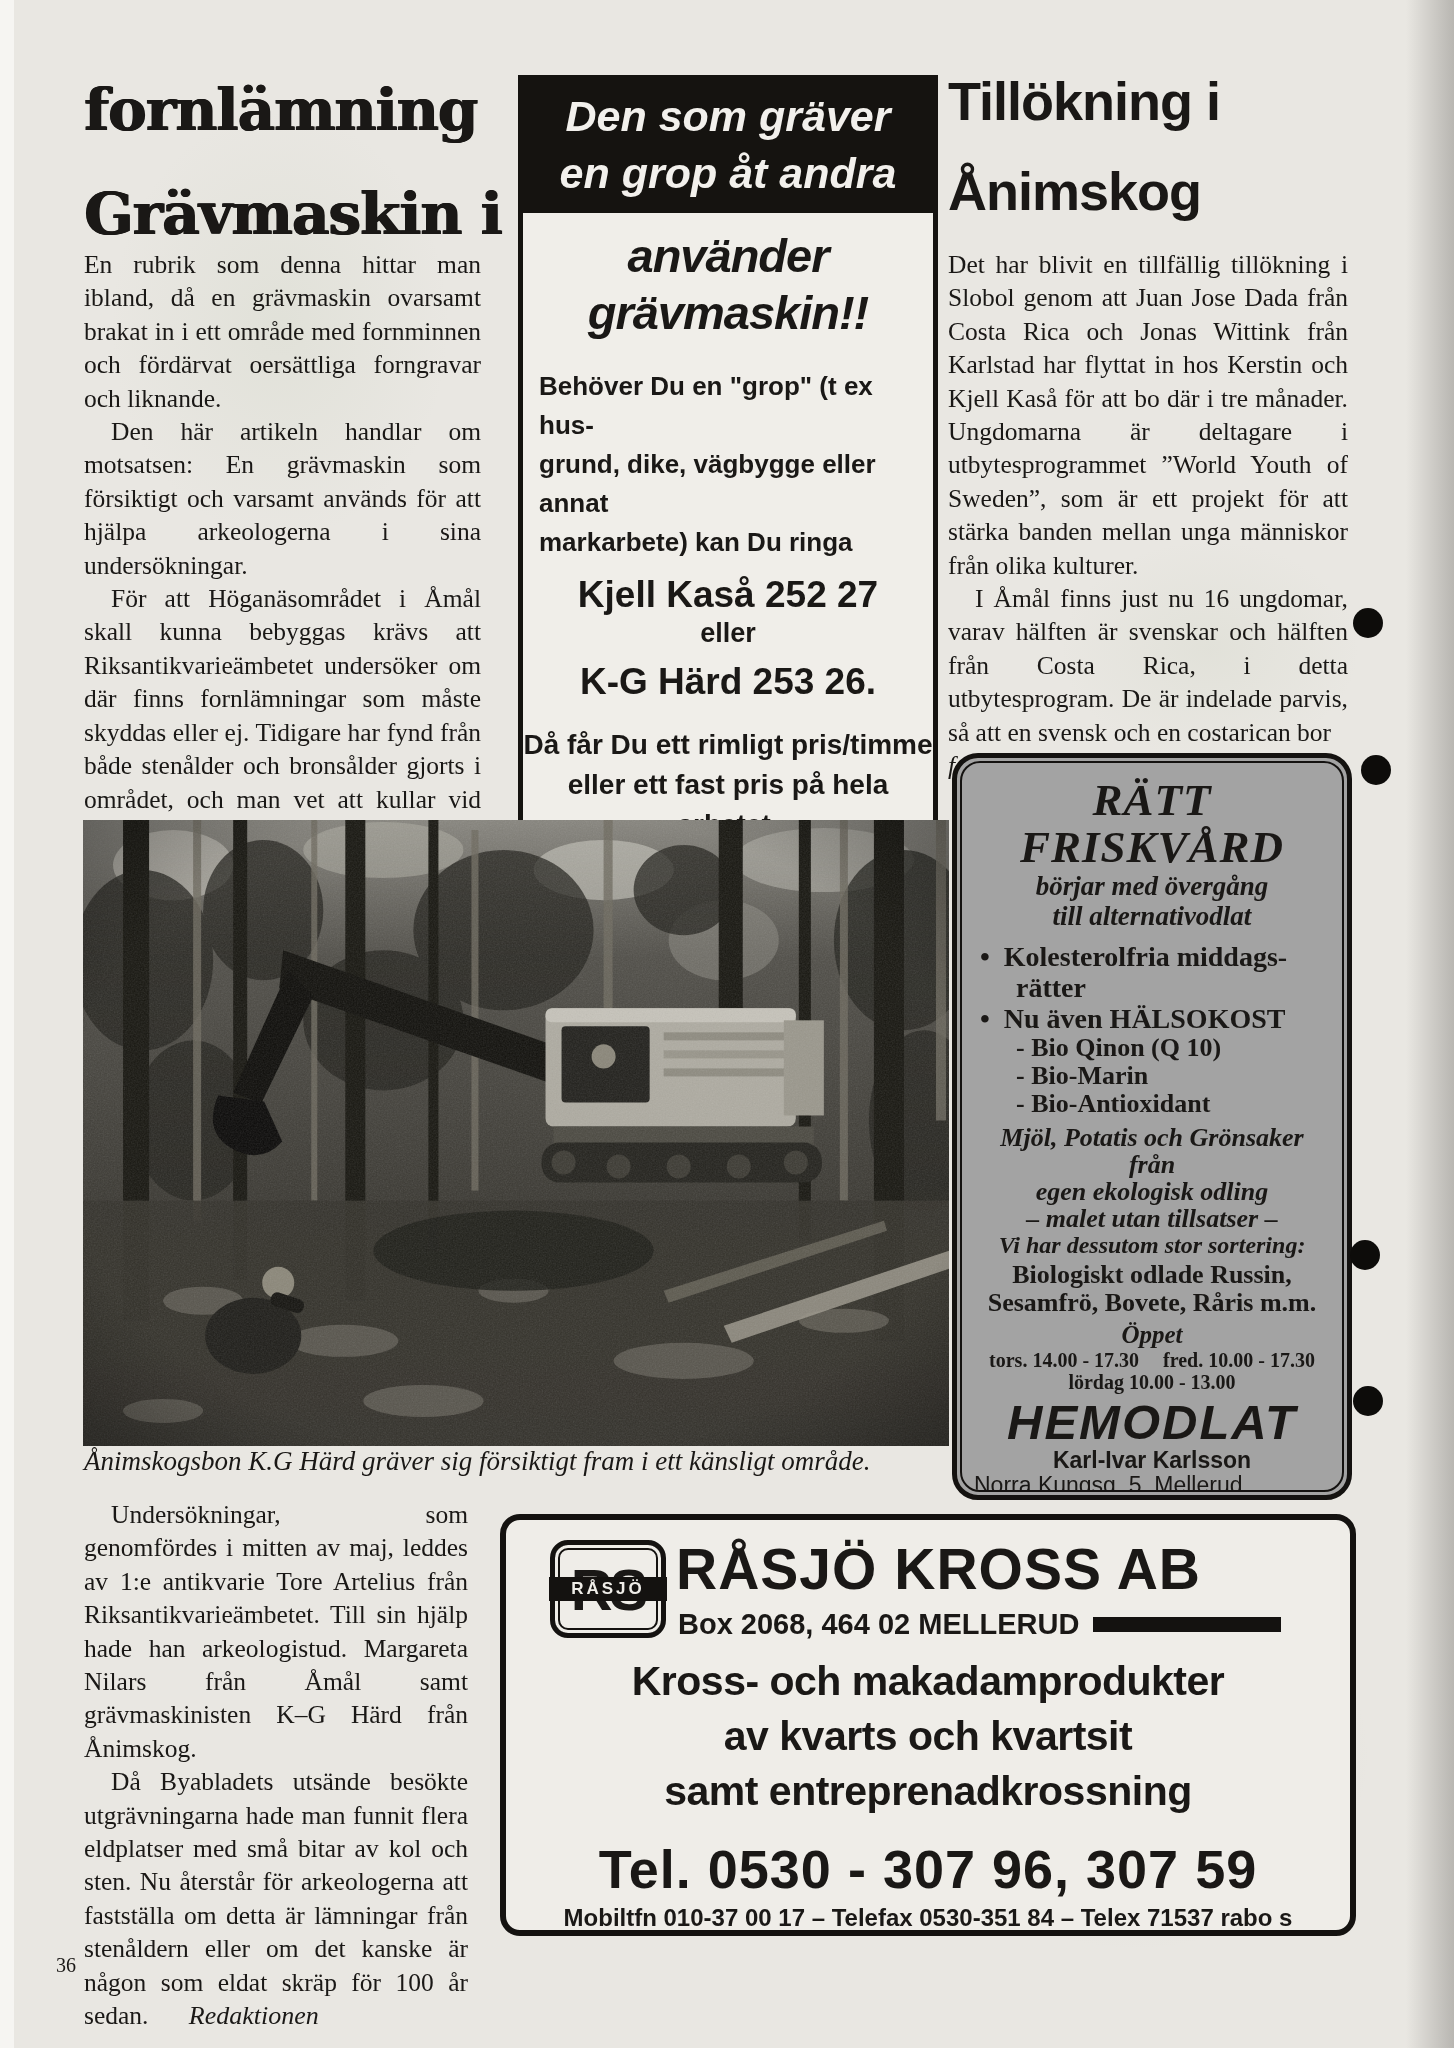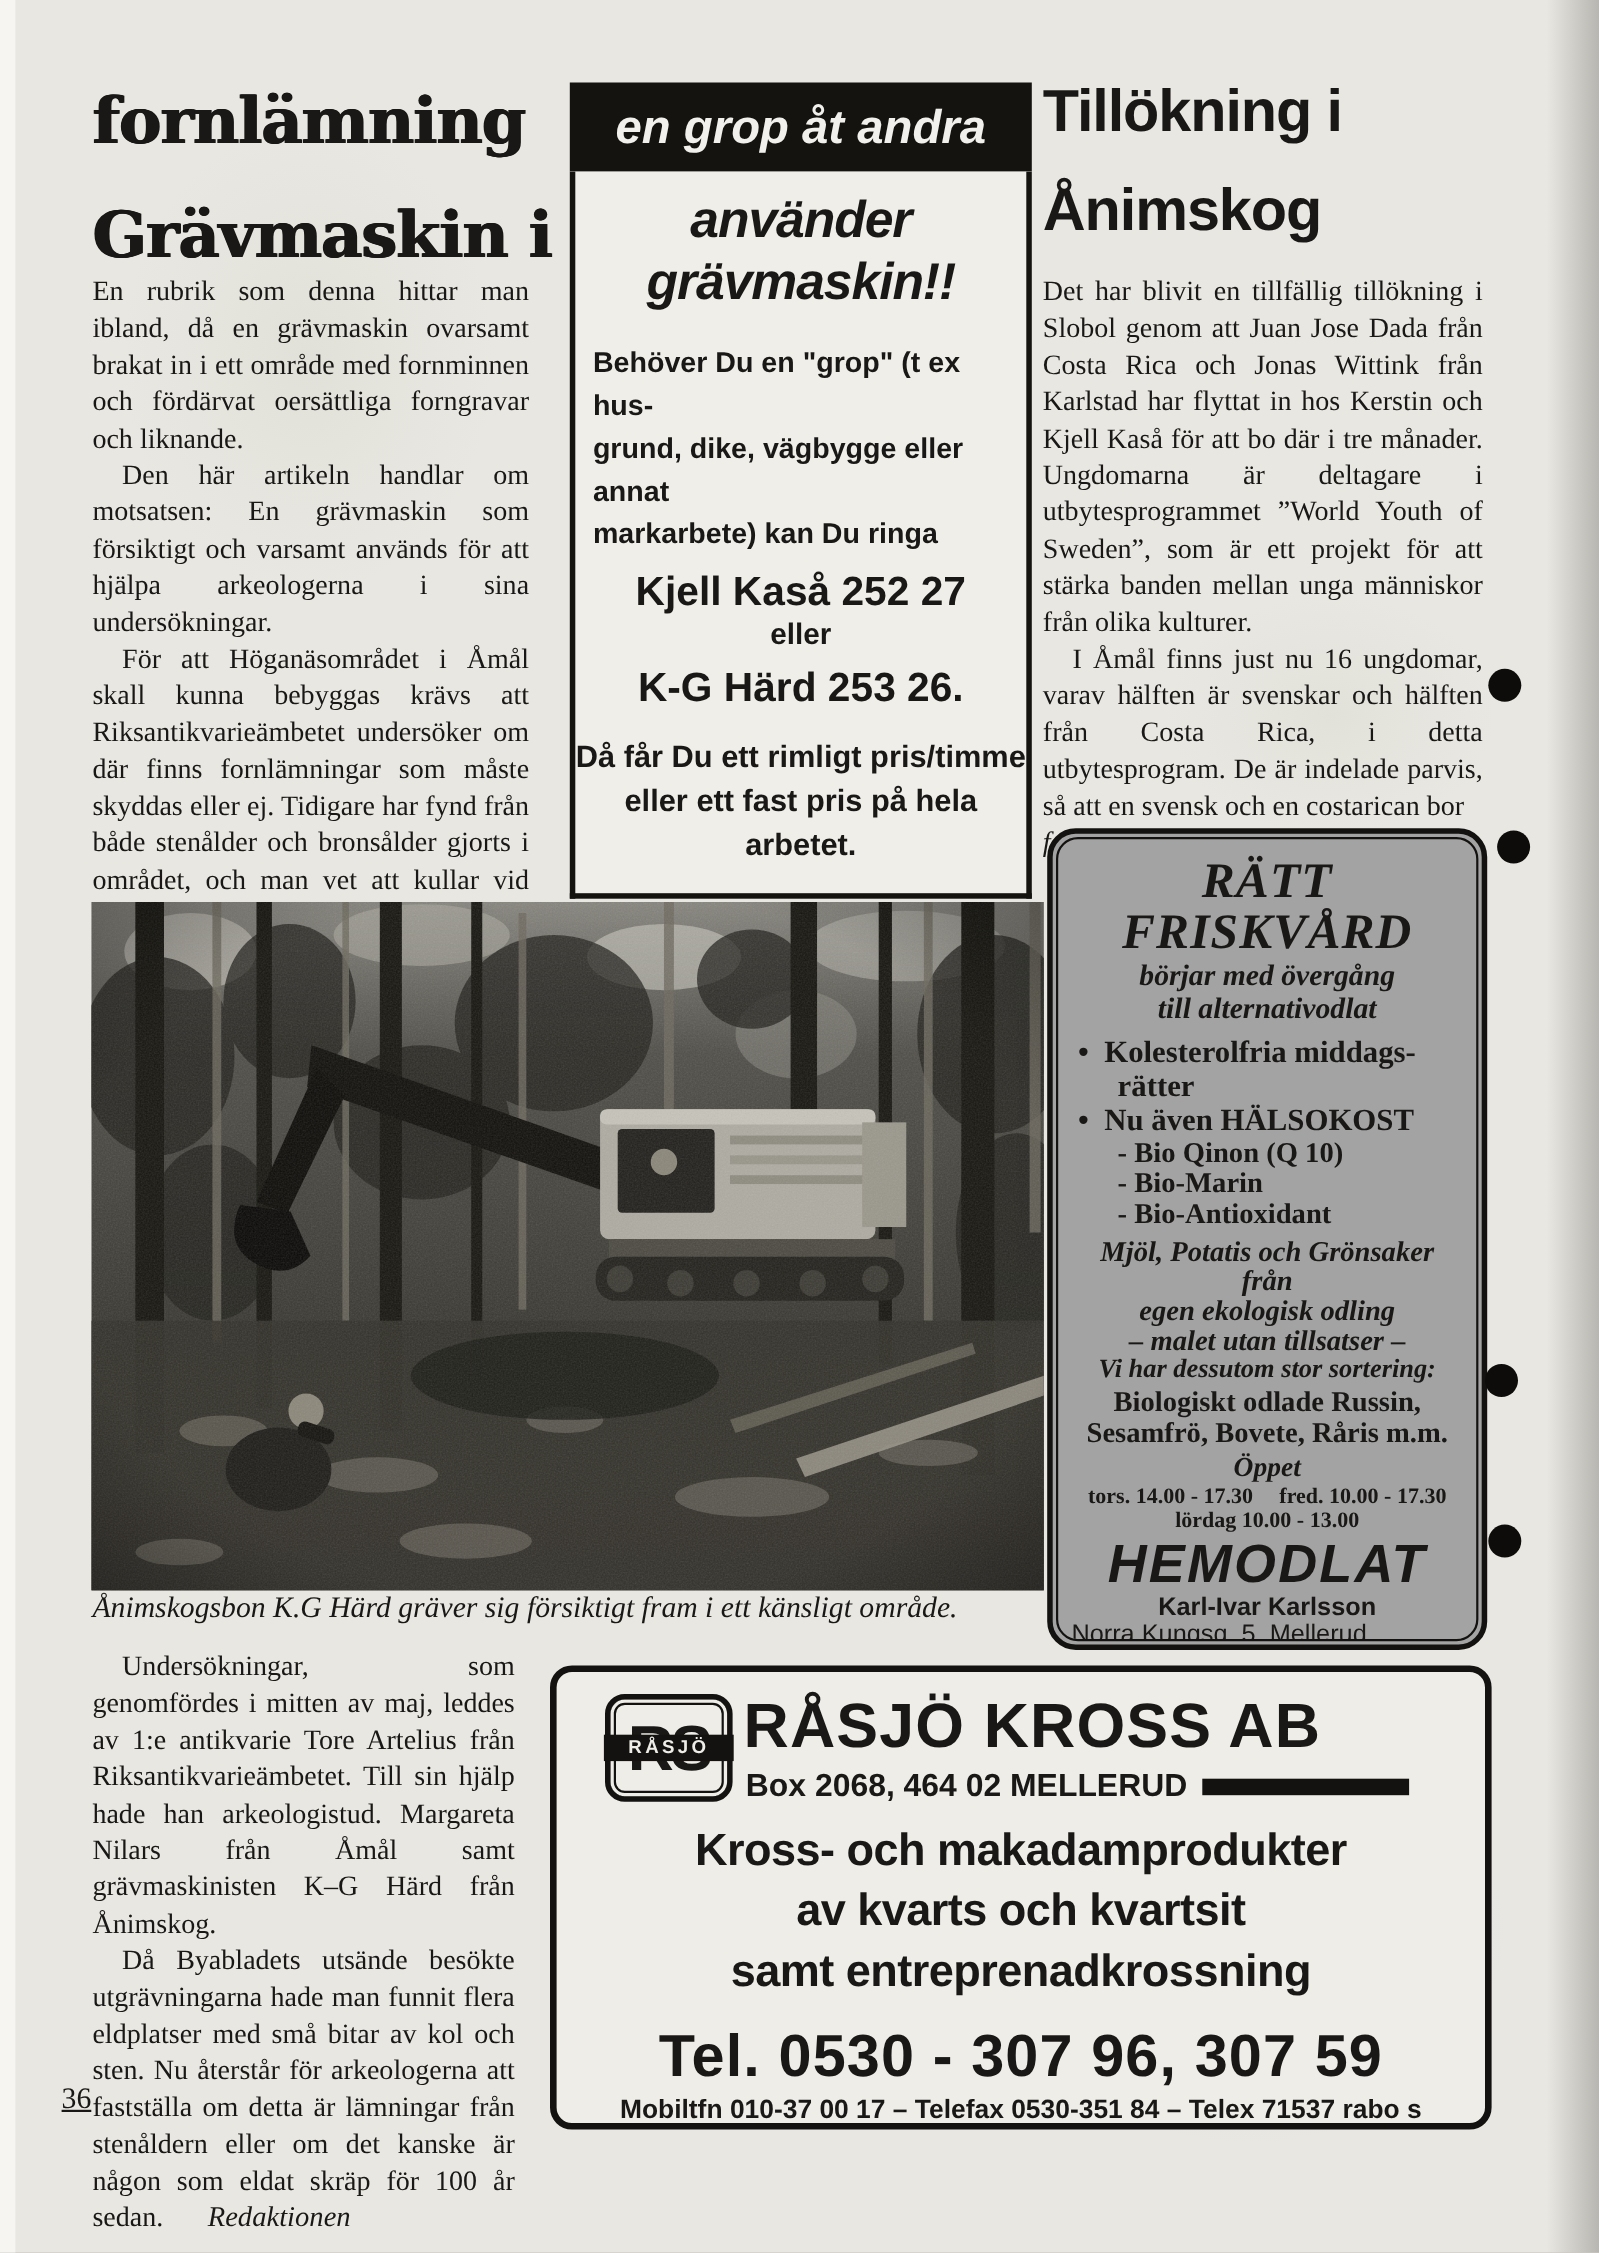--- a/index.html
+++ b/index.html
@@ -123,21 +123,21 @@
   .rs-addr-row { position:absolute; left:172px; top:88px; font-weight:bold;
     font-size:29px; display:flex; align-items:center; gap:14px; }
   .rs-bar { width:188px; height:15px; background:#141210; }
   .rs-products { position:absolute; left:0; right:0; top:134px; text-align:center;
     font-weight:bold; font-size:41px; line-height:55px; letter-spacing:-0.5px; }
   .rs-phone { position:absolute; left:0; right:0; top:318px; text-align:center;
     font-weight:bold; font-size:54px; letter-spacing:1px; }
   .rs-contact { position:absolute; left:0; right:0; top:384px; text-align:center;
     font-weight:bold; font-size:24px; }
 
-  .page-number { position:absolute; left:56px; top:1892px; font-size:27px;text-decoration:underline; }
+  .page-number { position:absolute; left:56px; top:1954px; font-size:20px; }
 </style>
 </head>
 <body>
 
 <div class="page">
   <div class="edge-left"></div>
   <div class="edge-right"></div>
   <div class="tint tint1"></div>
   <div class="tint tint2"></div>
   <div class="tint tint3"></div>
@@ -147,20 +147,21 @@
     <div>Grävmaskin i</div>
   </div>
   <div class="left-body serif-body">
     <p>En rubrik som denna hittar man ibland, då en grävmaskin ovarsamt brakat in i ett område med fornminnen och fördärvat oersättliga forngravar och liknande.</p>
     <p class="indent">Den här artikeln handlar om motsatsen: En grävmaskin som försiktigt och varsamt används för att hjälpa arkeologerna i sina undersökningar.</p>
     <p class="indent">För att Höganäsområdet i Åmål skall kunna bebyggas krävs att Riksantikvarieämbetet undersöker om där finns fornlämningar som måste skyddas eller ej. Tidigare har fynd från både stenålder och bronsålder gjorts i området, och man vet att kullar vid Vänerstranden var attraktiva boplatser redan på den tiden.</p>
   </div>
 
   <div class="ad-grav">
     <div class="hdr">
+      <div>Den som gräver</div>
       <div>en grop åt andra</div>
     </div>
     <div class="bdy">
       <div class="emph">använder</div>
       <div class="emph">grävmaskin!!</div>
       <div class="grav-body">
         <div class="grav-body-line">Behöver Du en "grop" (t ex hus-</div>
         <div class="grav-body-line">grund, dike, vägbygge eller annat</div>
         <div class="grav-body-line">markarbete) kan Du ringa</div>
       </div>

